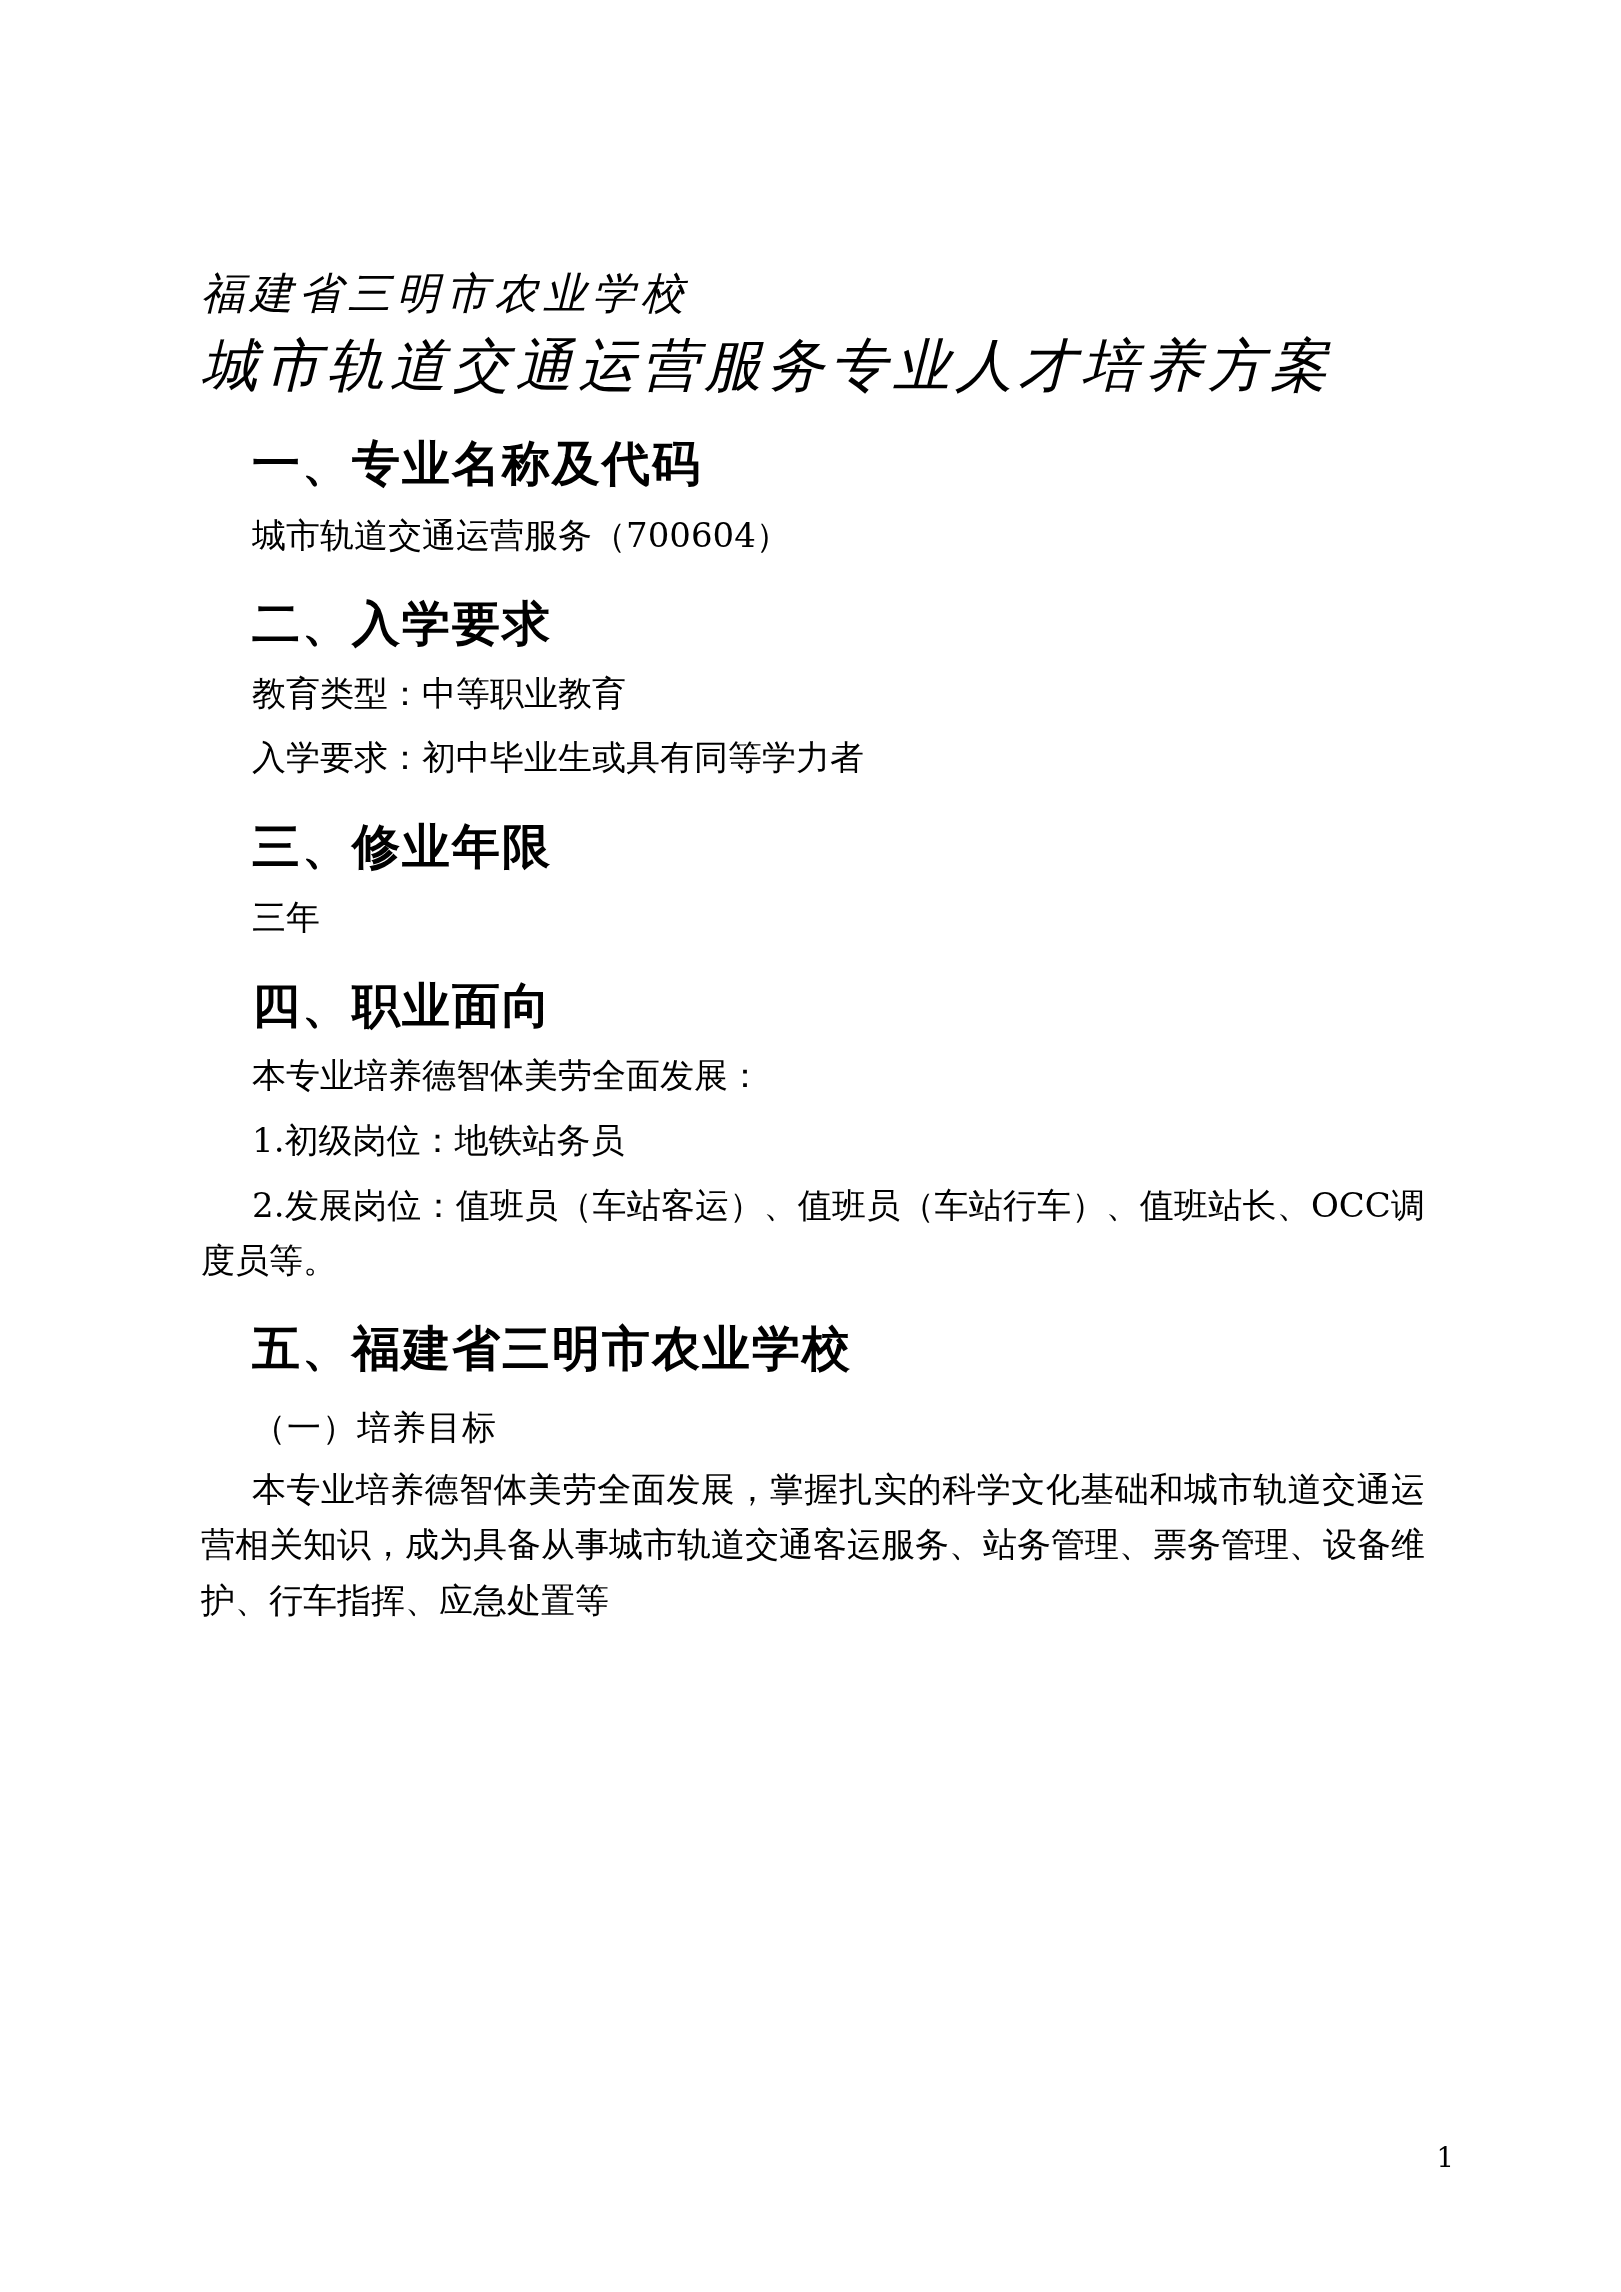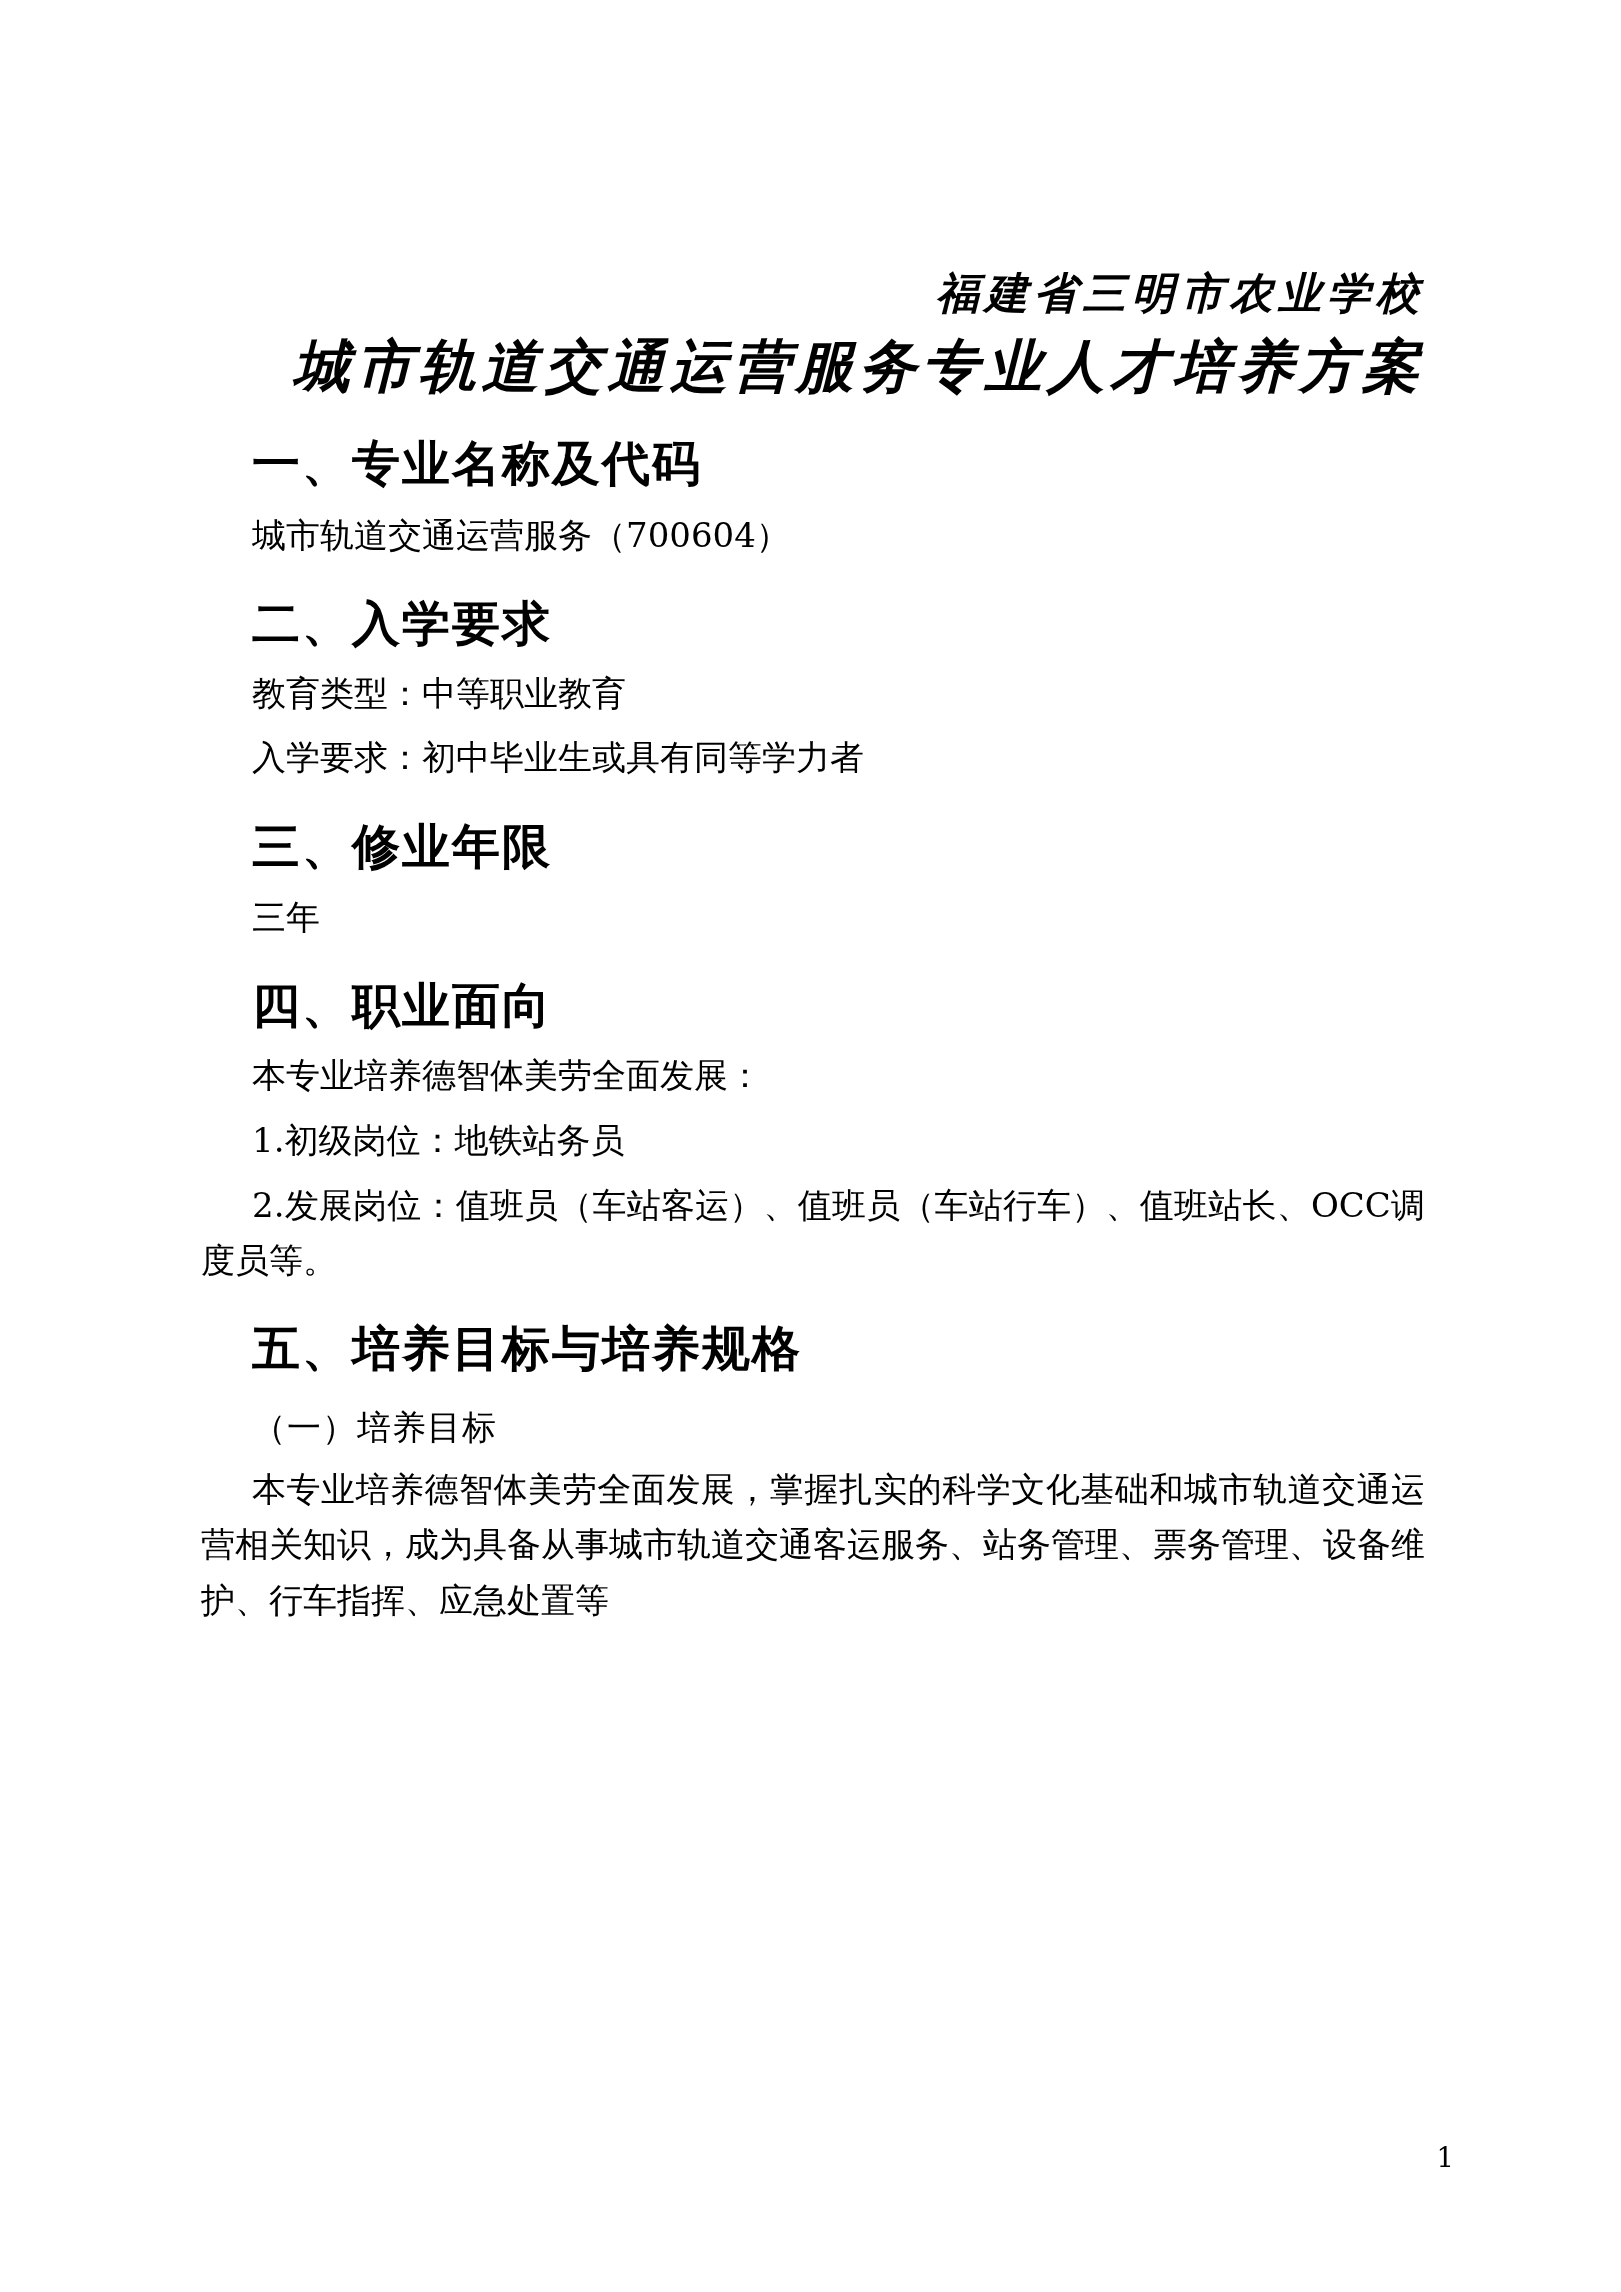--- a/index.html
+++ b/index.html
@@ -18,23 +18,23 @@
   .page {
     position: absolute;
     left: 0;
     top: 0;
     width: 1621px;
     height: 2293px;
     box-sizing: border-box;
     padding: 265px 196px 88px 201px;
   }
   .doc-title {
-    text-align: right;
+    text-align: left;
     font-family: "DejaVu Serif", serif;
-    font-weight: bold;
+    font-weight: normal;
     font-style: italic;
     letter-spacing: 5.9px;
     line-height: 1.32;
   }
   .doc-title .line1 {
     font-size: 43px;
     display: block;
   }
   .doc-title .line2 {
     font-size: 57px;
@@ -98,19 +98,19 @@
   <p class="body indent tight">入学要求：初中毕业生或具有同等学力者</p>
 
   <div class="h1">三、修业年限</div>
   <p class="body indent">三年</p>
 
   <div class="h1">四、职业面向</div>
   <p class="body hang tight">本专业培养德智体美劳全面发展：</p>
   <p class="body hang tight">1.初级岗位：地铁站务员</p>
   <p class="body hang tight">2.发展岗位：值班员（车站客运）、值班员（车站行车）、值班站长、OCC调度员等。</p>
 
-  <div class="h1">五、培养目标与培养规格</div>
+  <div class="h1">五、福建省三明市农业学校</div>
   <div class="h2">（一）培养目标</div>
   <p class="body hang">本专业培养德智体美劳全面发展，掌握扎实的科学文化基础和城市轨道交通运营相关知识，成为具备从事城市轨道交通客运服务、站务管理、票务管理、设备维护、行车指挥、应急处置等</p>
 
   <div class="page-number">1</div>
 </div>
 
 
 </body></html>

